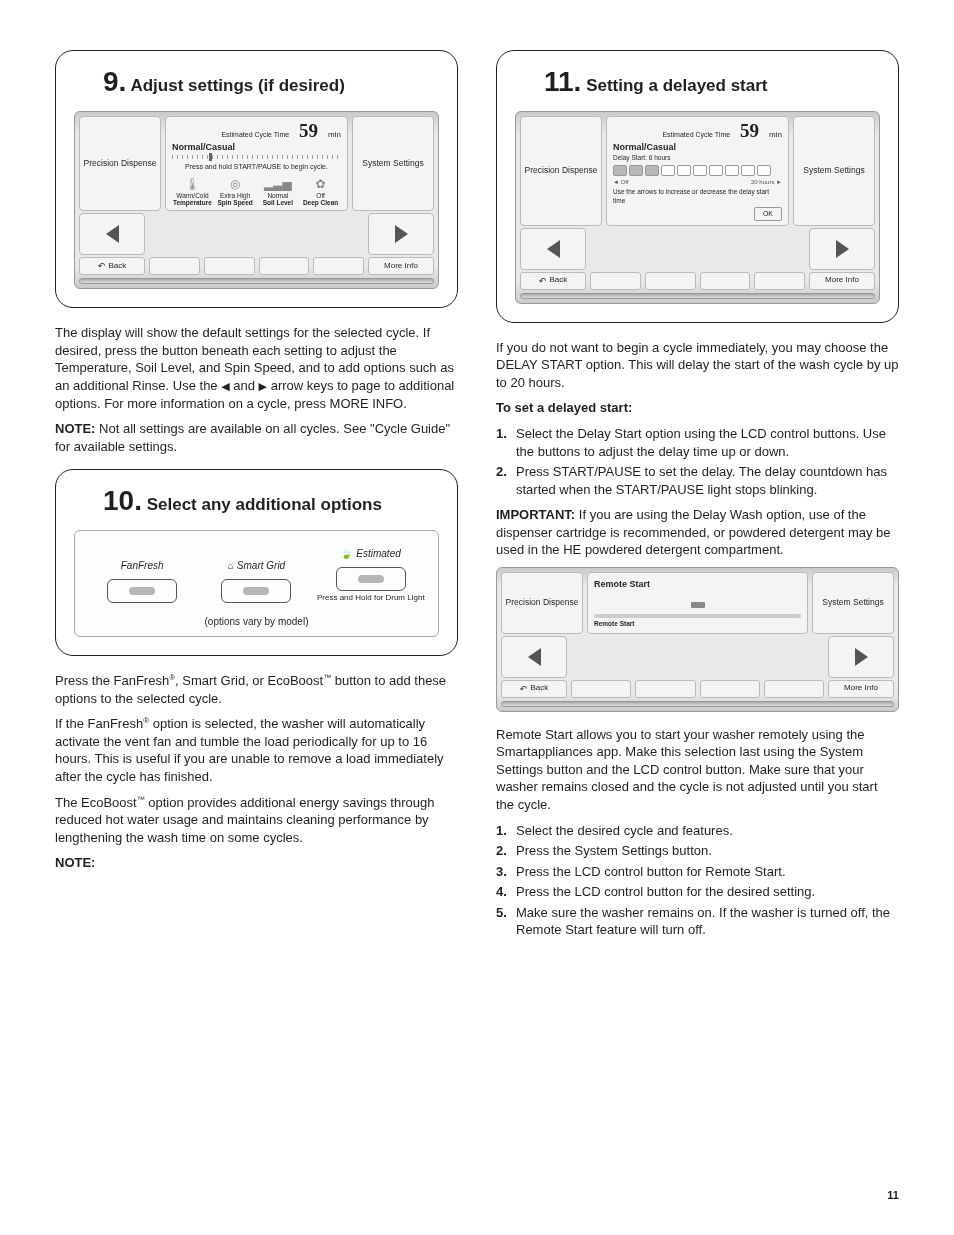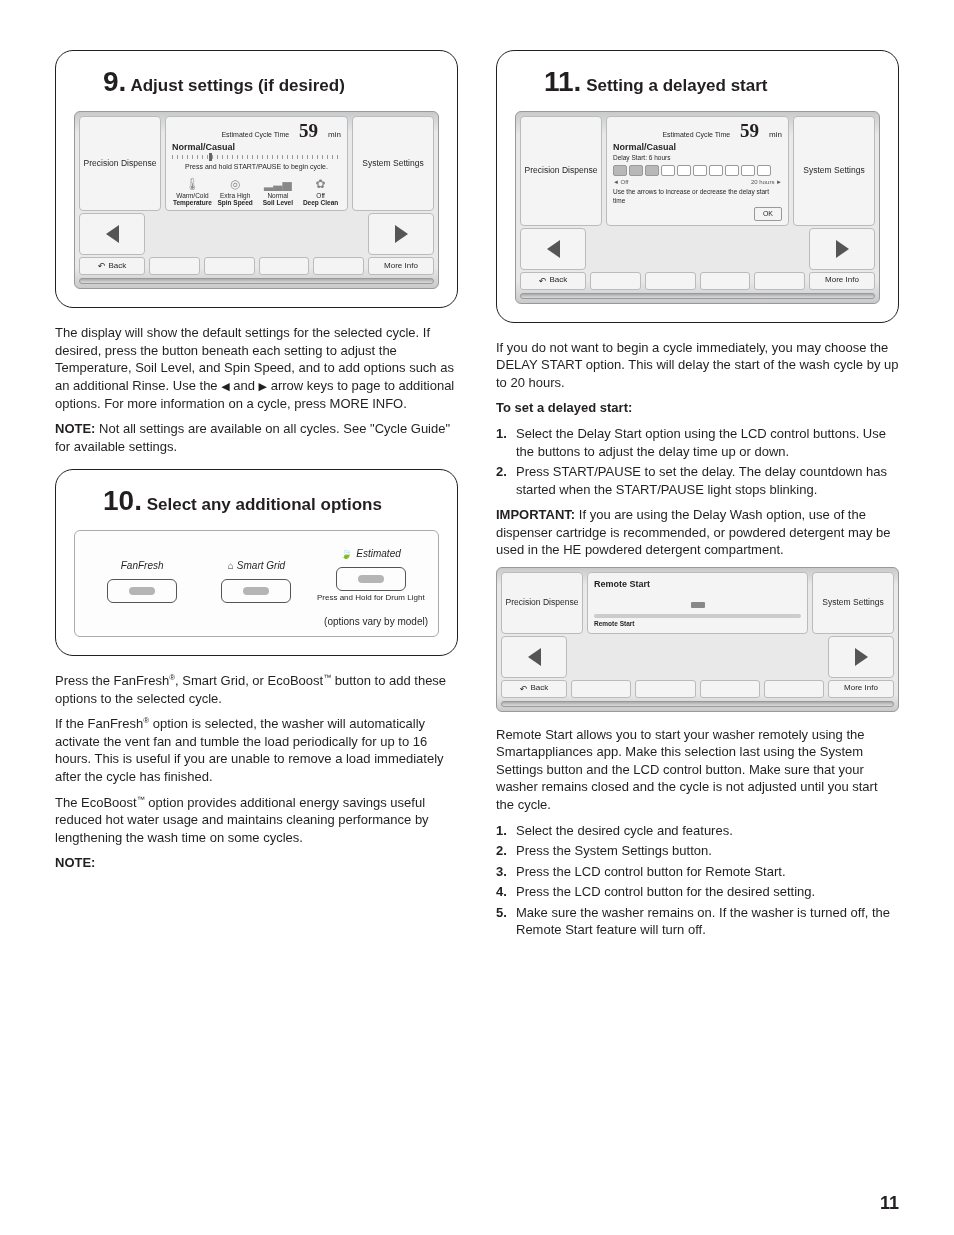--- a/index.html
+++ b/index.html
@@ -103,33 +103,33 @@
   .opt-panel { border:1px solid #aaa; border-radius:6px; padding:14px 10px 8px; background:#fdfdfd; }
   .opt-row { display:flex; justify-content:space-around; align-items:flex-end; }
   .opt-item { text-align:center; font-size:10px; width:110px; }
   .opt-label { display:flex; align-items:center; justify-content:center; gap:3px; height:18px; font-style:italic; }
   .opt-btn {
     width:70px; height:24px; border:1.5px solid #555; border-radius:6px;
     margin:4px auto 0; display:flex; align-items:center; justify-content:center;
   }
   .opt-pill { width:26px; height:8px; background:#b5b5b5; border-radius:4px; }
   .opt-sub { font-size:8px; line-height:1.1; margin-top:3px; }
-  .opt-note { text-align:right; font-size:10px; margin-top:12px; }
+  .opt-note { text-align:center; font-size:10px; margin-top:12px; }
   
   p { margin: 8px 0; }
   .bold { font-weight: bold; }
   .arrow-glyph { font-size:11px; }
   ol.num { list-style:none; padding-left:0; margin:4px 0; }
   ol.num li { display:flex; gap:6px; margin:3px 0; }
   ol.num li .n { font-weight:bold; min-width:14px; }
   ul.sq { list-style:none; padding-left:0; margin:4px 0; }
   ul.sq li { display:flex; gap:8px; margin:6px 0; }
   ul.sq li::before { content:'■'; font-size:9px; margin-top:3px; }
   h3.sub { font-size:15px; font-weight:bold; margin:18px 0 10px; }
-  .page-num { position:absolute; bottom:20px; right:55px; font-weight:bold; font-size:18px; }
+  .page-num { position:absolute; bottom:32px; right:55px; font-weight:bold; font-size:11px; }
   .sup { font-size:8px; vertical-align:super; }
   .remote-pill { width:14px; height:6px; background:#888; border-radius:1px; margin:2px auto; }
 </style>
 </head>
 <body>
 
 <div class="columns">
 
   <div class="col">
 
@@ -238,21 +238,21 @@
               </div>
             <div class="opt-sub">Press and Hold for Drum Light</div>
           </div>
         </div>
         <div class="opt-note">(options vary by model)</div>
       </div>
     </div>
 
     <p><span>Press the FanFresh</span><span class="sup">®</span><span>, Smart Grid, or EcoBoost</span><span class="sup">™</span><span> button to add these options to the selected cycle.</span></p>
     <p><span>If the FanFresh</span><span class="sup">®</span><span> option is selected, the washer will automatically activate the vent fan and tumble the load periodically for up to 16 hours. This is useful if you are unable to remove a load immediately after the cycle has finished.</span></p>
-    <p><span>The EcoBoost</span><span class="sup">™</span><span> option provides additional energy savings useful reduced hot water usage and maintains cleaning performance by lengthening the wash time on some cycles.</span></p>
+    <p><span>The EcoBoost</span><span class="sup">™</span><span> option provides additional energy savings through reduced hot water usage and maintains cleaning performance by lengthening the wash time on some cycles.</span></p>
     <p class="bold">NOTE:</p>
     <ul class="sq">
     </ul>
   </div>
 
   <div class="col">
 
     <div class="step-box">
       <div class="step-title">
         <span class="step-num">11.</span>

